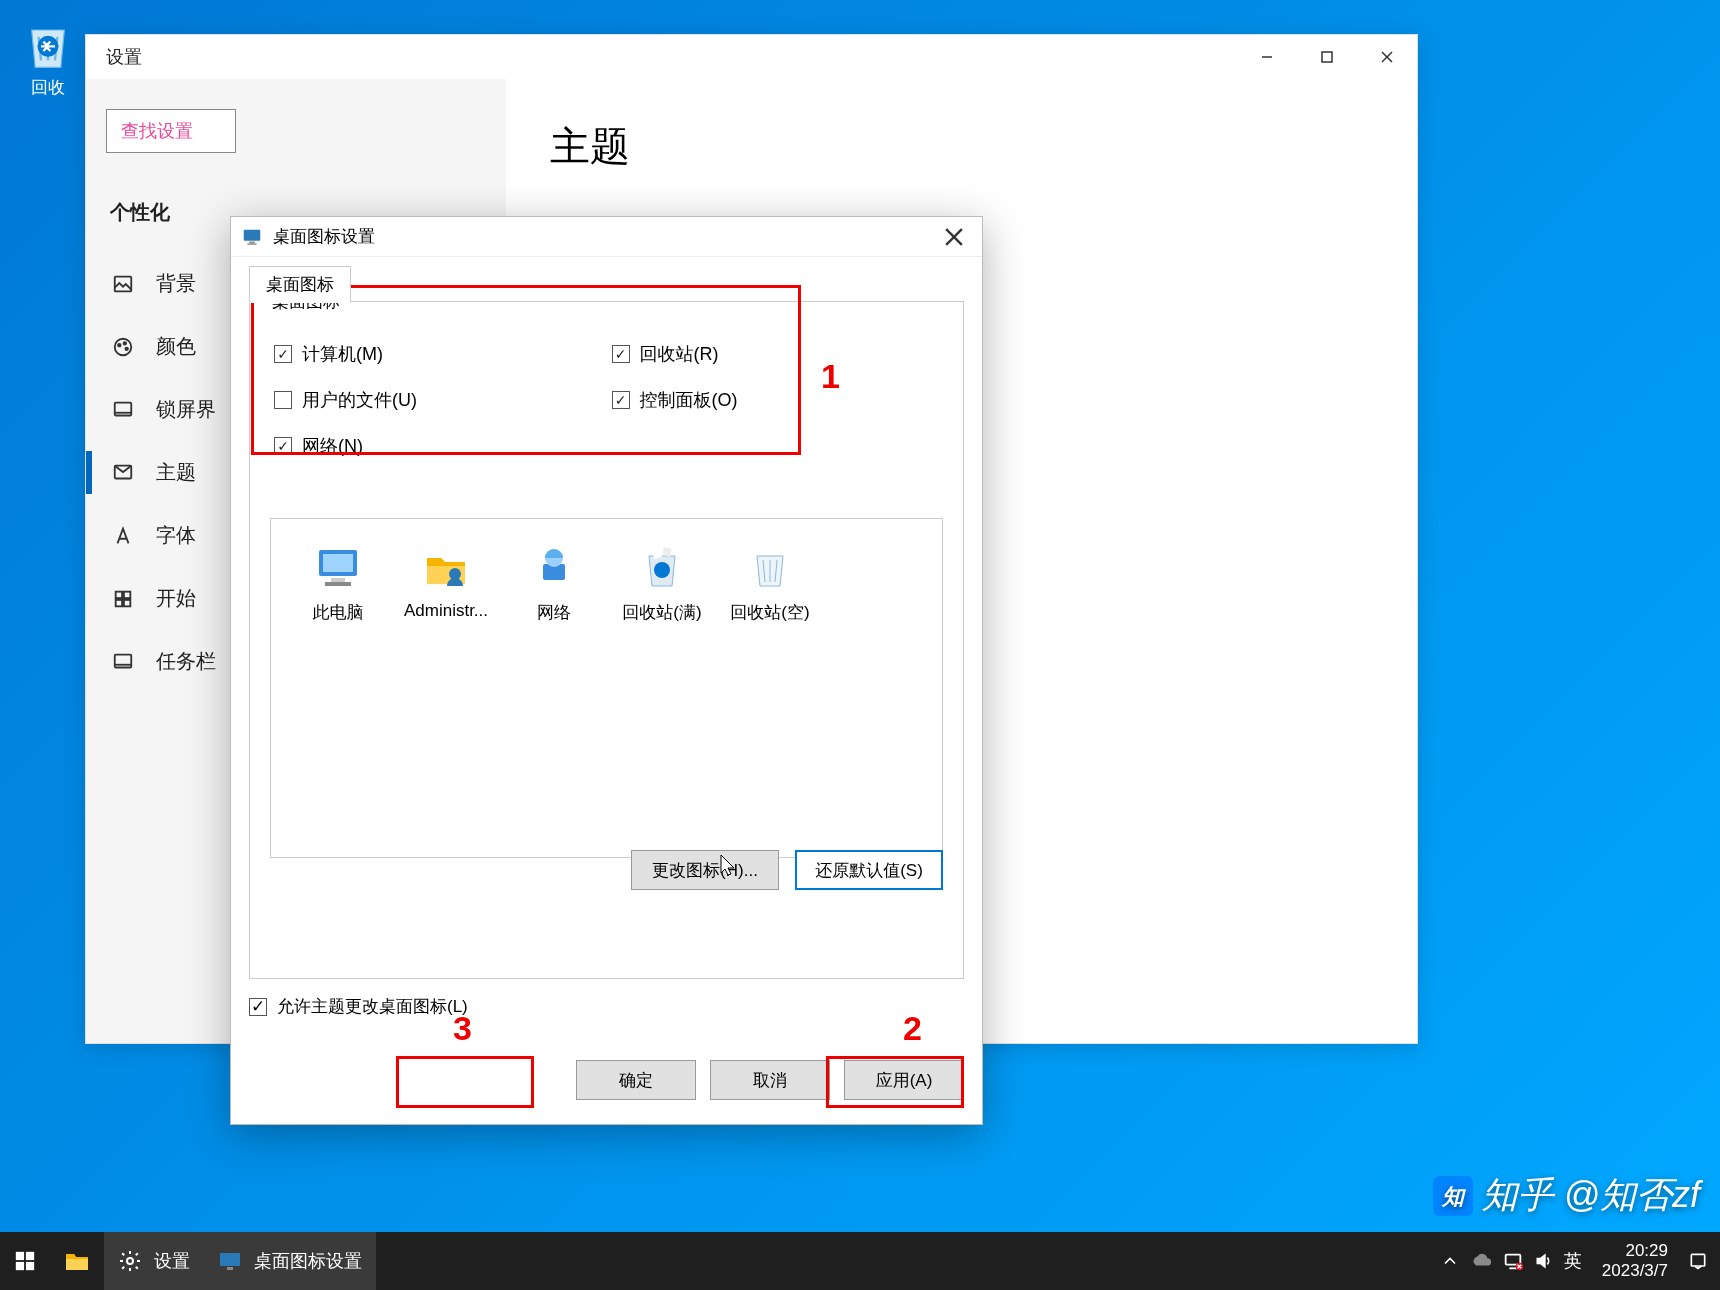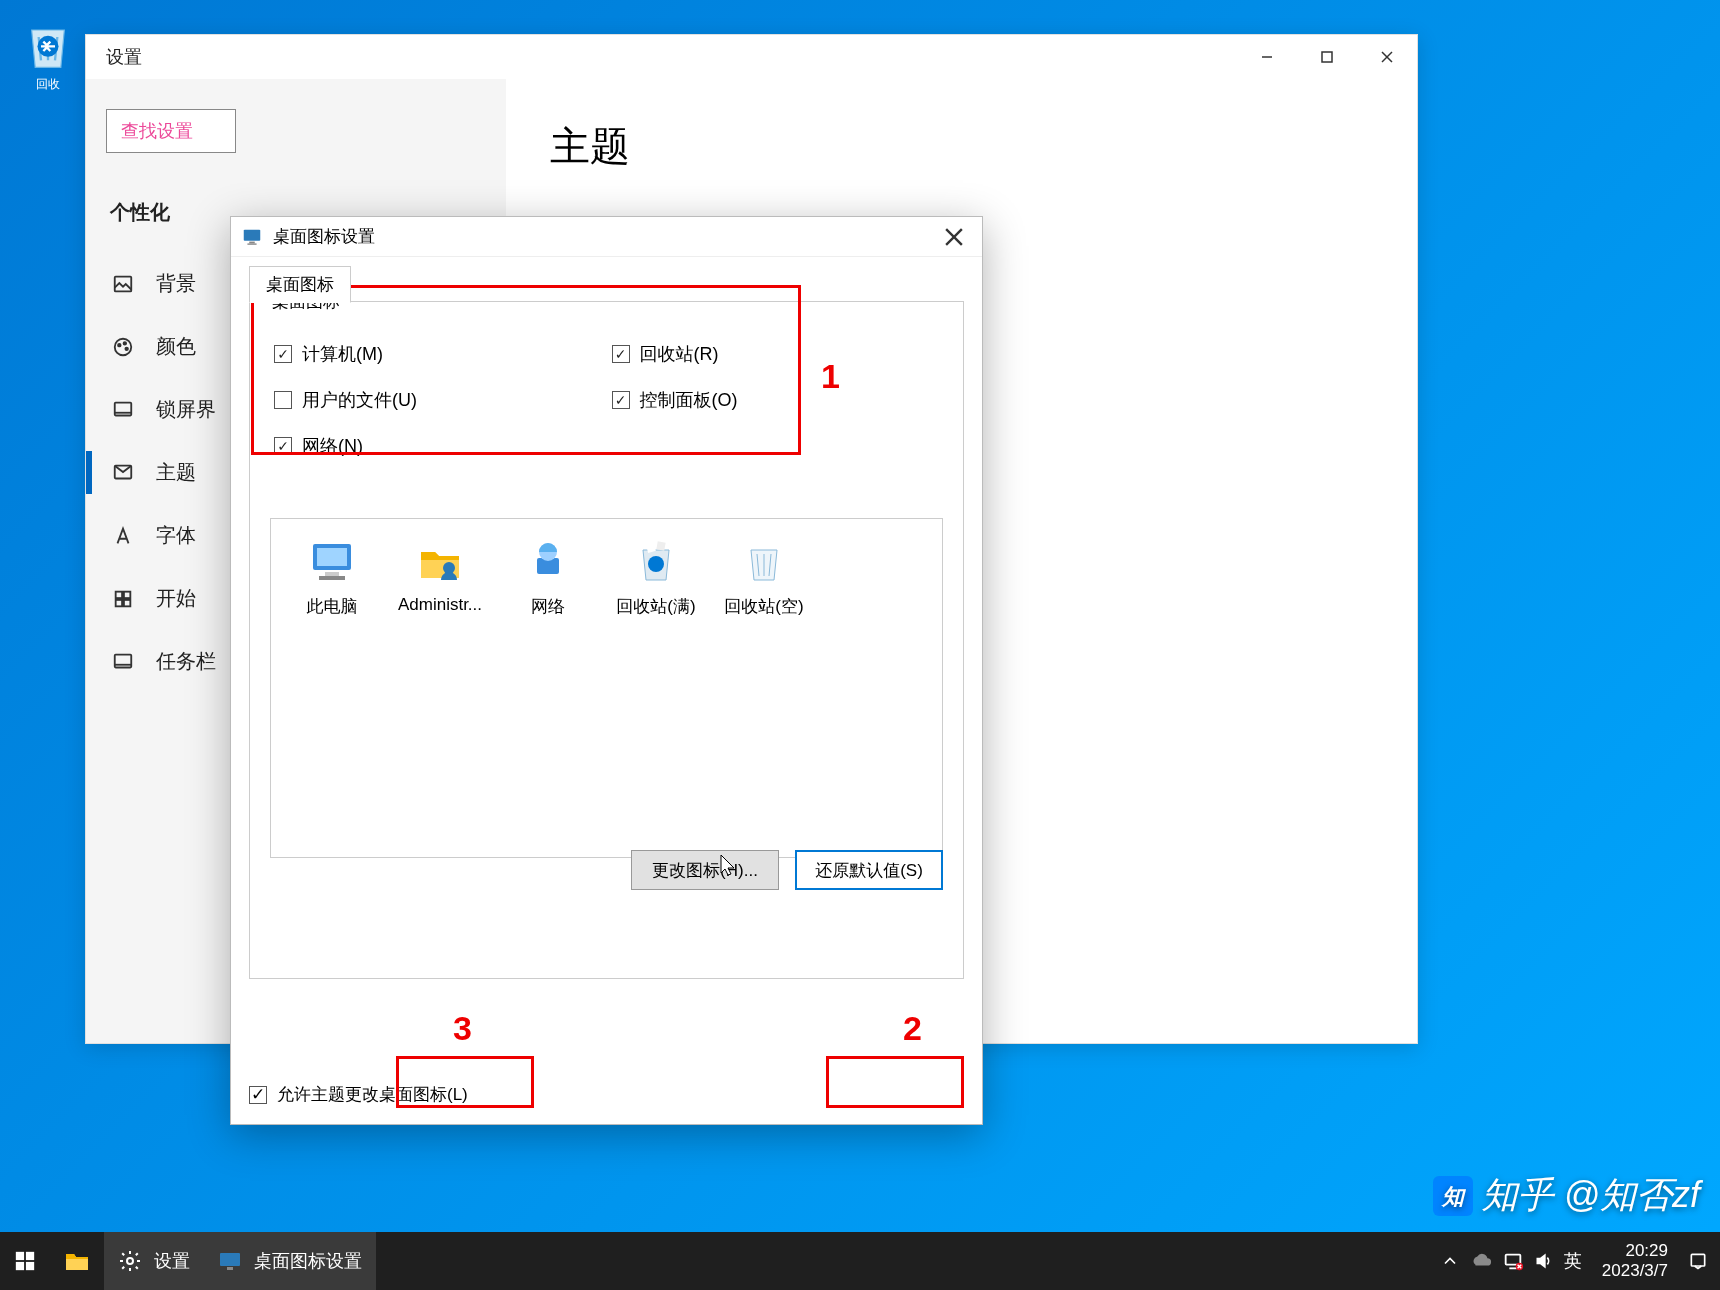--- a/index.html
+++ b/index.html
@@ -1,18 +1,18 @@
 <!DOCTYPE html>
 <html><head>
 <meta charset="utf-8">
 <style>
 * { box-sizing: border-box; margin: 0; padding: 0; font-family: "Microsoft YaHei", "Segoe UI", sans-serif; }
 body { width: 1720px; height: 1290px; background: linear-gradient(135deg, #0078d4 0%, #00a8ff 100%); position: relative; overflow: hidden; }
 
-.desktop-icon { position: absolute; top: 16px; left: 20px; text-align: center; color: white; font-size: 12px; }
+.desktop-icon { position: absolute; top: 16px; left: 20px; text-align: center; color: white; font-size: 17px; }
 .desktop-icon .bin { width: 56px; height: 60px; margin: 0 auto; position: relative; }
 .desktop-icon .bin svg { width: 56px; height: 56px; }
 
 
 .settings-window { position: absolute; top: 34px; left: 85px; width: 1333px; height: 1010px; background: #fff; border: 1px solid #e0e0e0; box-shadow: 0 4px 20px rgba(0,0,0,.15); display: flex; flex-direction: column; }
 .settings-titlebar { height: 44px; display: flex; align-items: center; padding-left: 20px; color: #222; font-size: 18px; }
 .winctrl { margin-left: auto; display: flex; height: 100%; }
 .winctrl div { width: 60px; display: flex; align-items: center; justify-content: center; color: #333; cursor: default; }
 .winctrl svg { width: 14px; height: 14px; }
 .settings-body { flex: 1; display: flex; background: #f5f5f5; }
@@ -37,21 +37,21 @@
 .dlg-title svg { width: 22px; height: 22px; }
 .dlg-close { margin-left: auto; width: 56px; height: 100%; display: flex; align-items: center; justify-content: center; }
 .dlg-body { flex: 1; padding: 8px 18px 18px 18px; display: flex; flex-direction: column; }
 .tab { display: inline-block; border: 1px solid #ccc; border-bottom: 1px solid #fff; padding: 6px 16px; font-size: 17px; background: #fff; position: relative; top: 1px; z-index: 2; }
 .group { border: 1px solid #ccc; margin-top: -1px; padding: 20px 24px 24px; position: relative; }
 .group-label { position: absolute; top: -12px; left: 16px; background: #fff; padding: 0 6px; font-size: 17px; }
 .check-grid { display: grid; grid-template-columns: 1fr 1fr; row-gap: 22px; column-gap: 10px; font-size: 18px; margin-top: 20px; }
 .chk { display: flex; align-items: center; gap: 10px; }
 .chk .box { width: 18px; height: 18px; border: 1.5px solid #555; display: flex; align-items: center; justify-content: center; }
 .chk .box.checked::after { content: "✓"; font-size: 14px; line-height: 1; color: #222; }
-.icon-panel { border: 1px solid #ccc; margin-top: 26px; height: 340px; padding: 18px; }
+.icon-panel { border: 1px solid #ccc; margin-top: 26px; height: 340px; padding: 24px; }
 .icon-row { display: flex; gap: 22px; }
 .ico { width: 86px; text-align: center; font-size: 17px; }
 .ico .pic { width: 54px; height: 50px; margin: 0 auto 8px; display: flex; align-items: center; justify-content: center; }
 .btn { height: 40px; min-width: 148px; border: 1px solid #999; background: #e1e1e1; font-size: 17px; display: flex; align-items: center; justify-content: center; padding: 0 14px; }
 .btn.focus { border: 2px solid #0078d4; background: #fff; }
 .allow { display: flex; align-items: center; gap: 10px; font-size: 17px; margin-top: 18px; }
 .dlg-footer { display: flex; gap: 14px; justify-content: flex-end; padding: 24px 18px; }
 .red-box { border: 3px solid #e00; position: absolute; }
 .anno { position: absolute; color: #e00; font-weight: bold; font-size: 34px; }
 .cursor { position: absolute; width: 18px; height: 24px; }
@@ -273,20 +273,25 @@
       <div style="position:absolute; left:20px; right:20px; top:548px; display:flex; gap:16px; justify-content:flex-end;">
         <div class="btn">更改图标(H)...</div>
         <div class="btn focus">还原默认值(S)</div>
       </div>
     </div>
     <div class="allow" style="margin-top:auto; padding-top:16px;">
       <span class="box checked" style="width:18px;height:18px;border:1.5px solid #555;display:flex;align-items:center;justify-content:center">✓</span>
       <span>允许主题更改桌面图标(L)</span>
     </div>
   </div>
+  <div class="dlg-footer">
+    <div class="btn" style="min-width:120px">确定</div>
+    <div class="btn" style="min-width:120px">取消</div>
+    <div class="btn" style="min-width:120px">应用(A)</div>
+  </div>
 
   <div class="red-box" style="top:68px; left:20px; width:550px; height:170px"></div>
   <div class="anno" style="top:140px; left:590px">1</div>
   <div class="red-box" style="bottom:16px; left:165px; width:138px; height:52px"></div>
   <div class="anno" style="bottom:76px; left:222px">3</div>
   <div class="red-box" style="bottom:16px; right:18px; width:138px; height:52px"></div>
   <div class="anno" style="bottom:76px; right:60px">2</div>
   <svg class="cursor" style="top:636px; left:488px" viewBox="0 0 18 24">
       <path d="M2 2l0 18 4-4 3 6 3-1-3-6 6 0z" fill="#fff" stroke="#000"></path>
     </svg>

